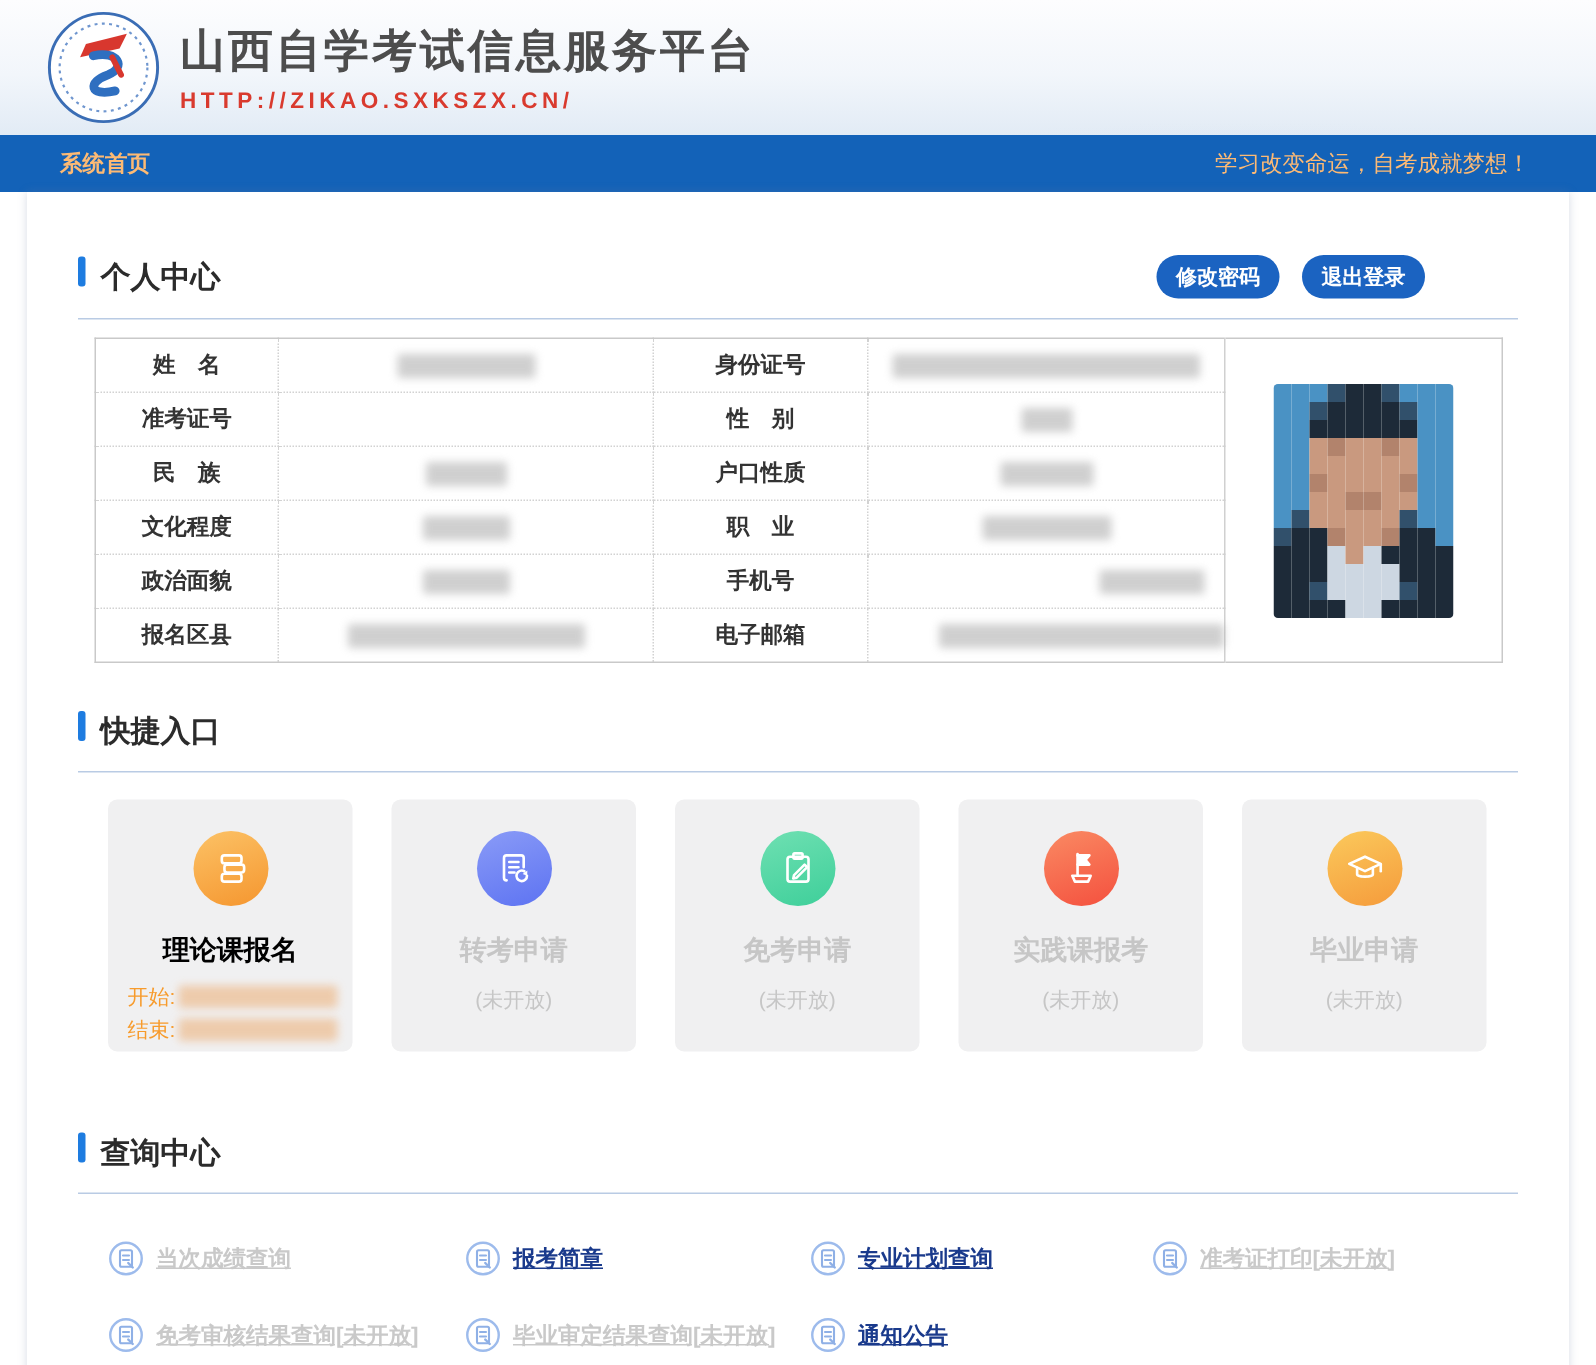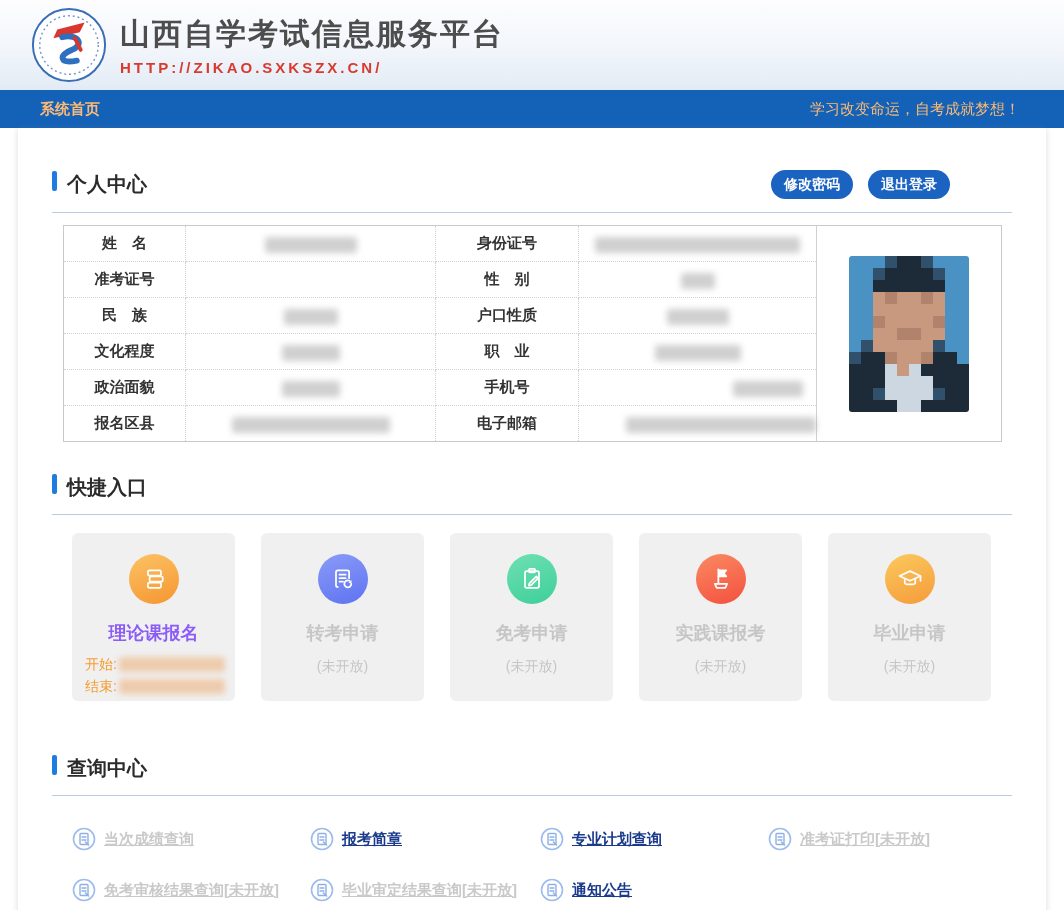--- a/index.html
+++ b/index.html
@@ -72,21 +72,21 @@
   }
   .card-icon {
     width:50px; height:50px; border-radius:50%;
     display:flex; align-items:center; justify-content:center;
   }
   .ci-orange { background:linear-gradient(160deg,#fcc266,#f5962f); }
   .ci-blue   { background:linear-gradient(160deg,#8a9bf7,#5d73f2); }
   .ci-green  { background:linear-gradient(160deg,#6fe0b2,#3ecf9a); }
   .ci-red    { background:linear-gradient(160deg,#fa8a63,#f4503e); }
   .ci-amber  { background:linear-gradient(160deg,#fbc95c,#f59b3b); }
-  .card-title { margin-top:17px; font-size:18px; font-weight:bold; color:#8b5cf6; }
+  .card-title { margin-top:17px; font-size:18px; font-weight:bold; color:#000000; }
   .card.disabled .card-title { color:#c6c6c6; }
   .card-status { margin-top:13px; font-size:14px; color:#c6c6c6; }
   .card-dates { width:100%; padding:0 10px 0 13px; margin-top:8px; font-size:14px; color:#f79b2c; line-height:22px; }
   .card-dates .row { display:flex; align-items:center; gap:2px; white-space:nowrap; }
   
   .query-grid {
     display:grid; grid-template-columns:238px 230px 228px 1fr; row-gap:13px;
     margin:24px 0 0 20px;
   }
   .qlink { display:flex; align-items:center; gap:8px; height:38px; cursor:pointer; text-decoration:none; }

